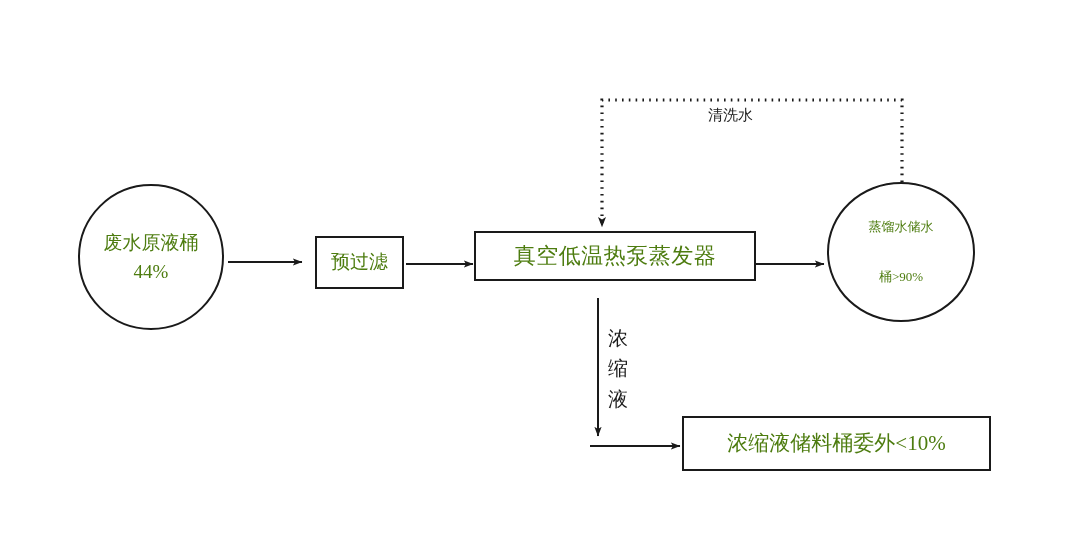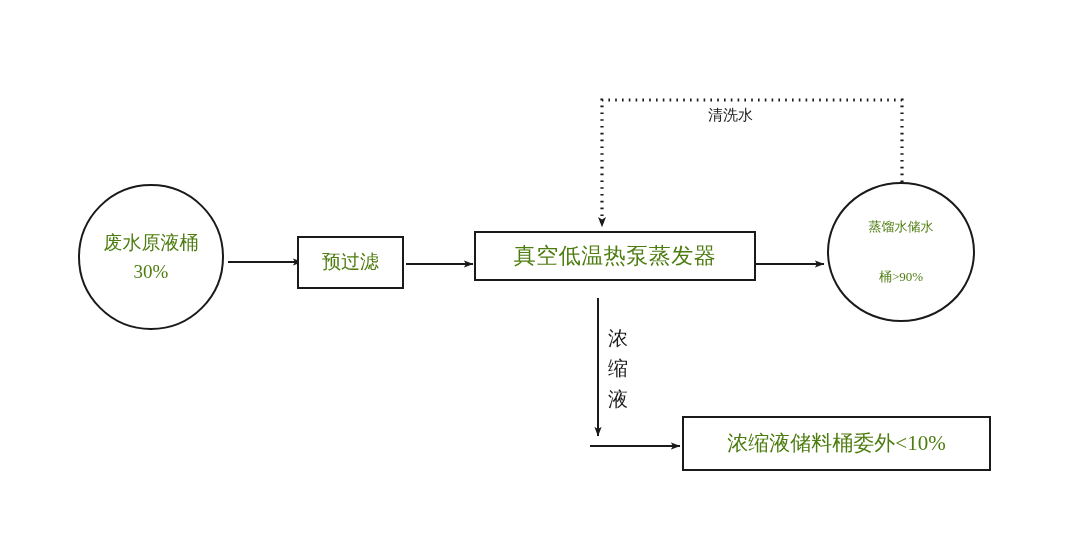--- a/index.html
+++ b/index.html
@@ -49,22 +49,22 @@
 
   
   #node-feed-tank {
     left: 78px; top: 184px;
     width: 146px; height: 146px;
     font-size: 19px;
   }
   #node-feed-tank .line2 { font-size: 19px; }
 
   #node-prefilter {
-    left: 297px; top: 236px;
-    width: 107px; height: 53px;
+    left: 315px; top: 236px;
+    width: 89px; height: 53px;
     font-size: 19px;
   }
 
   #node-evaporator {
     left: 474px; top: 231px;
     width: 282px; height: 50px;
     font-size: 22px;
     letter-spacing: 0.5px;
   }
 
@@ -124,21 +124,21 @@
 
     <polyline points="902,182 902,100 602,100 602,227" fill="none" stroke="#1a1a1a" stroke-width="3.2" stroke-linecap="butt" stroke-dasharray="1.6 5.2" marker-end="url(#arrow-dot)"></polyline>
 
     <line x1="598" y1="298" x2="598" y2="436" stroke="#1a1a1a" stroke-width="2" marker-end="url(#arrow)"></line>
 
     <line x1="590" y1="446" x2="680" y2="446" stroke="#1a1a1a" stroke-width="2" marker-end="url(#arrow)"></line>
   </svg>
 
   <div class="node node-circle" id="node-feed-tank">
     <span class="line1">废水原液桶</span>
-    <span class="line2">30%</span>
+    <span class="line2">44%</span>
   </div>
 
   <div class="node node-box" id="node-prefilter">
     <span>预过滤</span>
   </div>
 
   <div class="node node-box" id="node-evaporator">
     <span>真空低温热泵蒸发器</span>
   </div>
 

